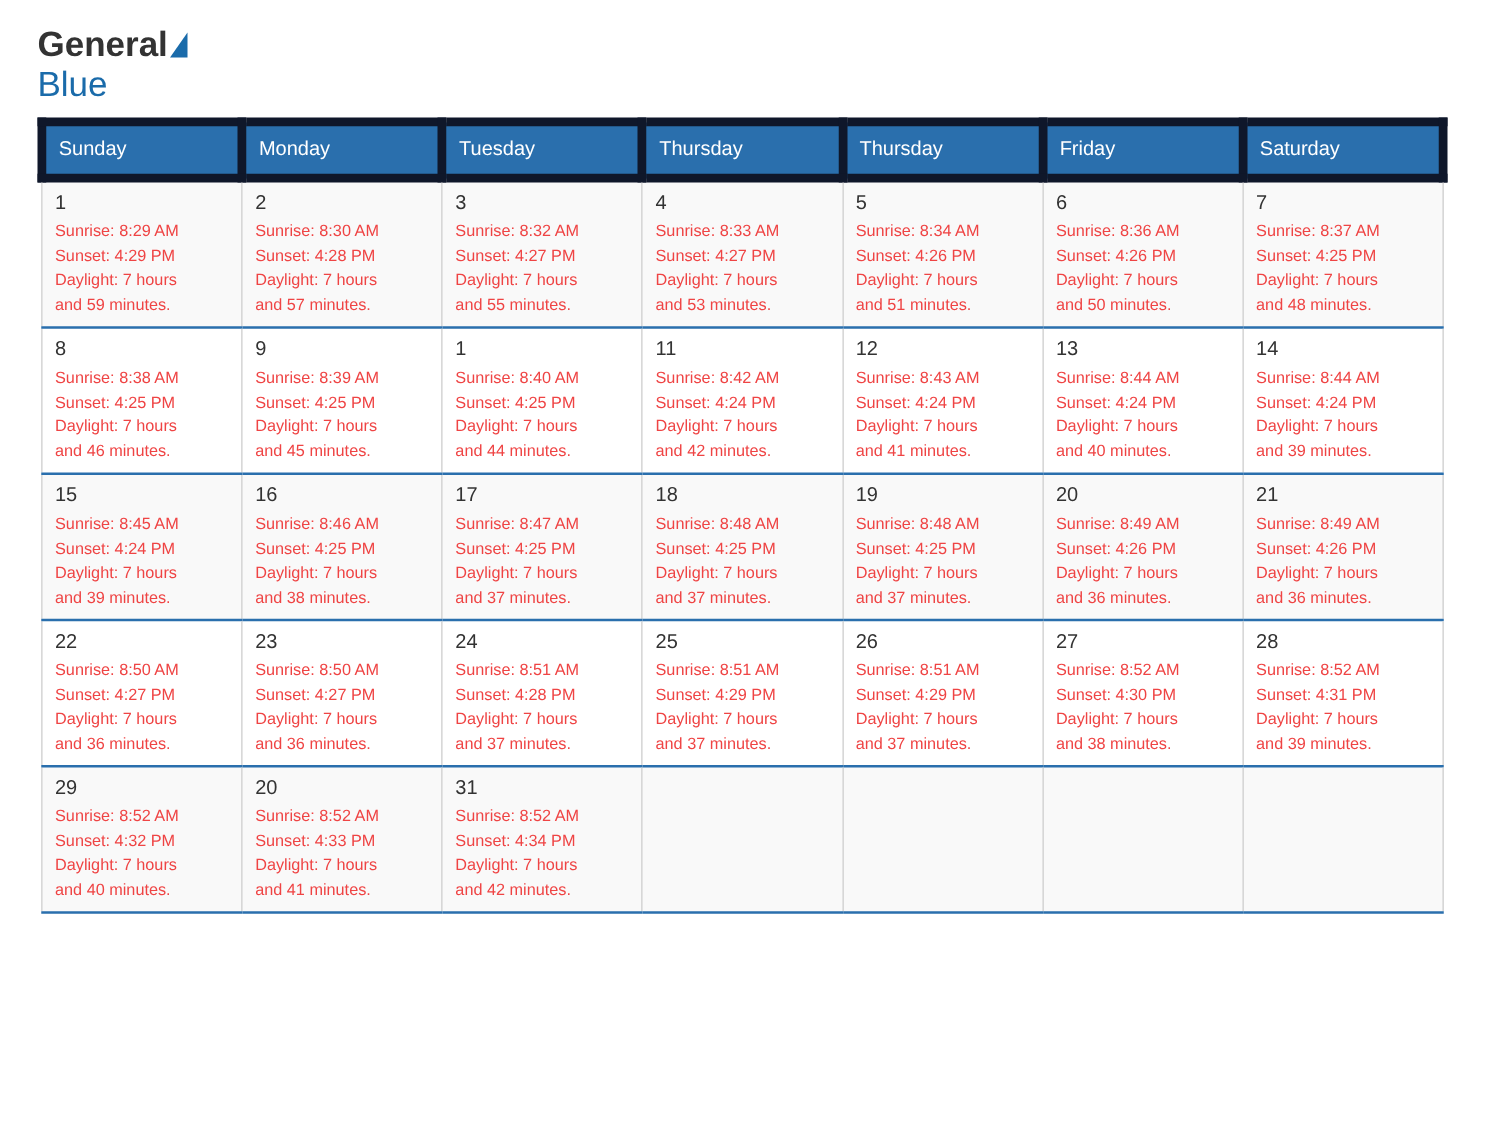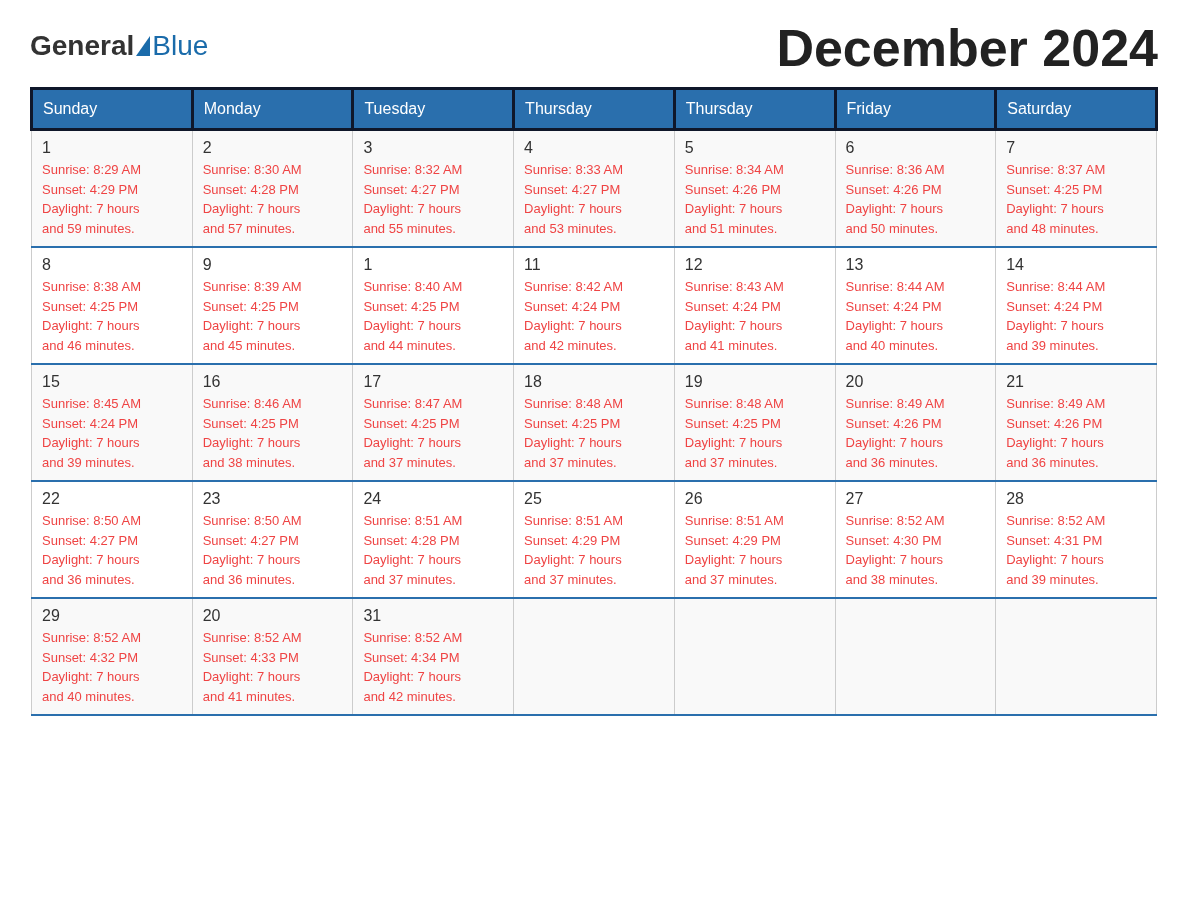--- a/index.html
+++ b/index.html
@@ -11,22 +11,21 @@
       padding: 20px 30px;
     }
     .header-area {
       display: flex;
       justify-content: space-between;
       align-items: flex-start;
       margin-bottom: 10px;
     }
     .logo {
       display: flex;
-      flex-direction: row;
-      margin-top: 10px;
+      flex-direction: column;
     }
     .logo-text {
       display: flex;
       align-items: center;
       font-size: 28px;
       font-weight: bold;
       color: #333;
     }
     .logo-general { color: #333; }
     .logo-triangle {
@@ -62,21 +61,21 @@
       border-collapse: collapse;
       margin-top: 10px;
     }
     .calendar-table th {
       background-color: #2a6fad;
       color: #fff;
       font-size: 16px;
       font-weight: normal;
       padding: 10px 10px;
       text-align: left;
-      border: 3px solid #0f172a;
+      border: 7px solid #0f172a;
     }
     .calendar-table td {
       vertical-align: top;
       padding: 8px 10px;
       border: 1px solid #ccc;
       font-size: 13px;
       color: #333;
       width: 14.28%;
       min-height: 90px;
     }
@@ -113,21 +112,20 @@
   <div class="logo">
     <div class="logo-text">
       <span class="logo-general">General</span>
       <span class="logo-triangle"></span>
     </div>
     <div>
       <span class="logo-blue">Blue</span>
     </div>
   </div>
   <div class="title-area">
-    <div class="month-title">December 2024</div>
   </div>
 </div>
 
 <table class="calendar-table">
   <thead>
     <tr>
       <th>Sunday</th>
       <th>Monday</th>
       <th>Tuesday</th>
       <th>Thursday</th>

